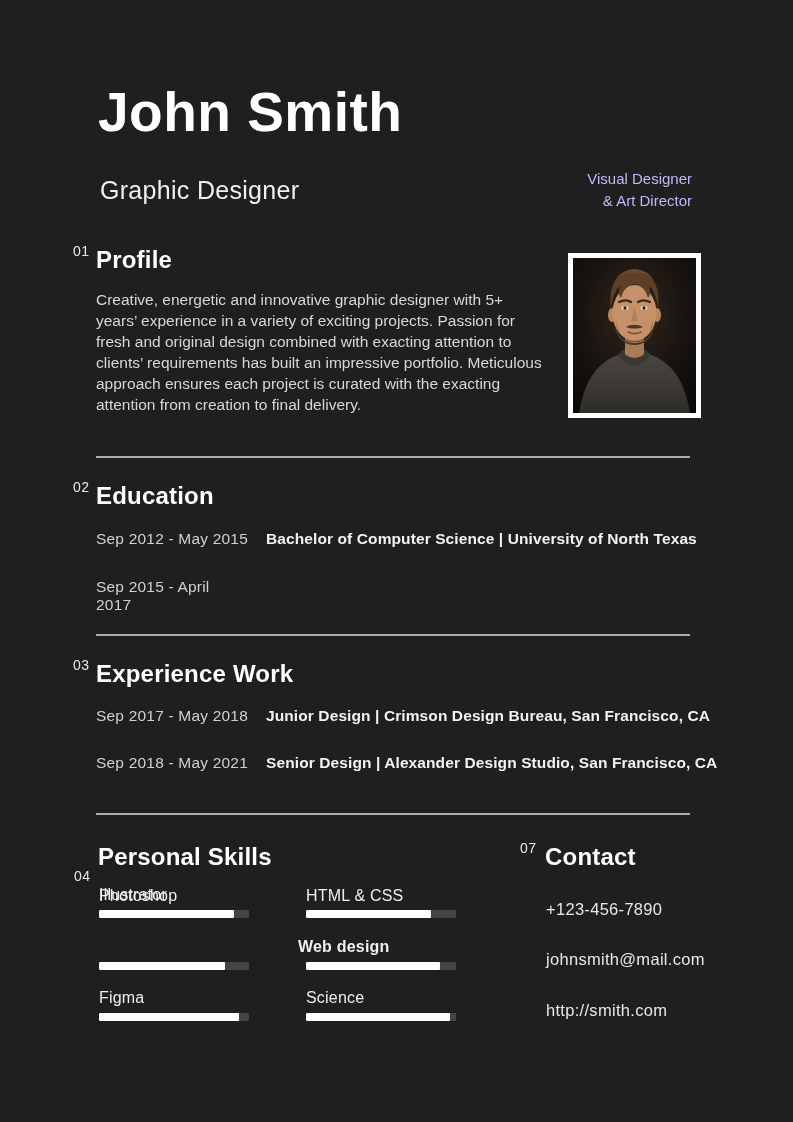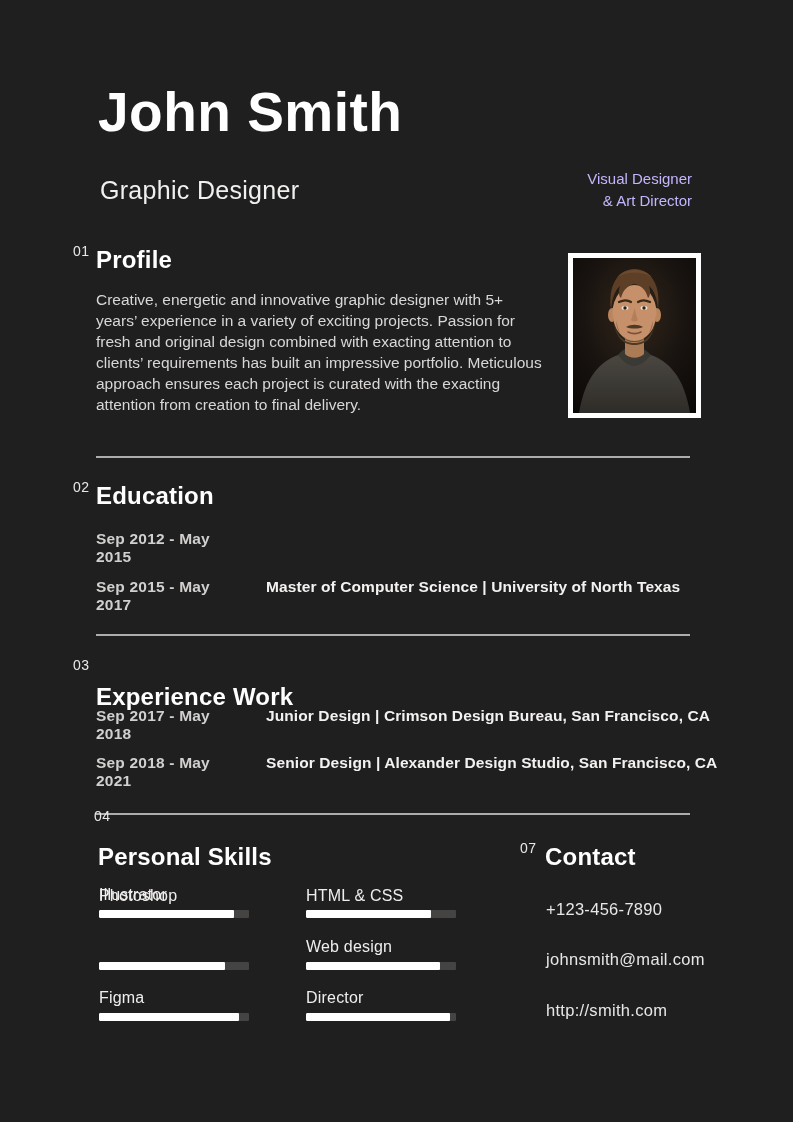--- a/index.html
+++ b/index.html
@@ -47,21 +47,21 @@
   .photo-frame svg{display:block;width:100%;height:100%;}
   
   .divider{
     left:96px;width:594px;height:2px;
     background:#c6c5c4;opacity:.85;
   }
   
   .t-row{left:96px;display:flex;}
   .t-dates{
     width:152px;flex:none;
-    font-size:15.5px;color:#d1d0cf;font-weight:700;letter-spacing:.2px;
+    font-size:15.5px;color:#d1d0cf;font-weight:400;letter-spacing:.2px;
   }
   .t-desc{
     margin-left:18px;
     font-size:15.5px;font-weight:700;color:#f3f2f1;letter-spacing:.1px;
     white-space:nowrap;
   }
   
   .skill-label{
     font-size:16px;color:#efeeed;font-weight:400;letter-spacing:.2px;
   }
@@ -137,66 +137,66 @@
       <path d="M44,20 C50,13 73,13 79,20 C73,9 50,9 44,20 Z" fill="#6b4a2d"></path>
     </svg>
   </div>
 
   <div class="abs divider" style="top:456px;"></div>
 
   <div class="abs sec-num" style="left:73px;top:479px;">02</div>
   <div class="abs sec-title" style="left:96px;top:482px;">Education</div>
   <div class="abs t-row" style="top:530px;">
     <div class="t-dates">Sep 2012 - May 2015</div>
+    <div class="t-desc">Bachelor of Computer Science | University of North Texas</div>
   </div>
   <div class="abs t-row" style="top:578px;">
-    <div class="t-dates">Sep 2015 - May 2017</div>
-    <div class="t-desc">Master of Computer Science | University of North Texas</div>
+    <div class="t-dates">Sep 2015 - April 2017</div>
   </div>
 
   <div class="abs divider" style="top:634px;"></div>
 
   <div class="abs sec-num" style="left:73px;top:657px;">03</div>
-  <div class="abs sec-title" style="left:96px;top:660px;margin-top:23px;">Experience Work</div>
+  <div class="abs sec-title" style="left:96px;top:660px;">Experience Work</div>
   <div class="abs t-row" style="top:707px;">
     <div class="t-dates">Sep 2017 - May 2018</div>
     <div class="t-desc">Junior Design | Crimson Design Bureau, San Francisco, CA</div>
   </div>
   <div class="abs t-row" style="top:754px;">
     <div class="t-dates">Sep 2018 - May 2021</div>
     <div class="t-desc">Senior Design | Alexander Design Studio, San Francisco, CA</div>
   </div>
 
   <div class="abs divider" style="top:813px;"></div>
 
-  <div class="abs sec-num" style="left:74px;top:808px;margin-left:20px;">04</div>
+  <div class="abs sec-num" style="left:74px;top:868px;">04</div>
   <div class="abs sec-title" style="left:98px;top:843px;">Personal Skills</div>
 
   <div class="abs skill-label" style="left:99px;top:887px;text-align:center;">Photoshop</div>
   <div class="abs skill-track" style="left:99px;top:910px;">
     <div class="skill-fill" style="width: 90%;"></div>
   </div>
   <div class="abs skill-label" style="left:99px;top:886px;">Illustrator</div>
   <div class="abs skill-track" style="left:99px;top:962px;">
     <div class="skill-fill" style="width: 84%;"></div>
   </div>
   <div class="abs skill-label" style="left:99px;top:989px;">Figma</div>
   <div class="abs skill-track" style="left:99px;top:1013px;">
     <div class="skill-fill" style="width: 93%;"></div>
   </div>
 
   <div class="abs skill-label" style="left:306px;top:887px;">HTML &amp; CSS</div>
   <div class="abs skill-track" style="left:306px;top:910px;">
     <div class="skill-fill" style="width: 83%;"></div>
   </div>
-  <div class="abs skill-label" style="left:306px;top:938px;">Web design</div>
+  <div class="abs skill-label" style="left:298px;top:938px;font-weight:bold;">Web design</div>
   <div class="abs skill-track" style="left:306px;top:962px;">
     <div class="skill-fill" style="width: 89%;"></div>
   </div>
-  <div class="abs skill-label" style="left:306px;top:989px;">Director</div>
+  <div class="abs skill-label" style="left:306px;top:989px;">Science</div>
   <div class="abs skill-track" style="left:306px;top:1013px;">
     <div class="skill-fill" style="width: 96%;"></div>
   </div>
 
   <div class="abs sec-num" style="left:520px;top:840px;">07</div>
   <div class="abs sec-title" style="left:545px;top:843px;">Contact</div>
   <div class="abs contact-item" style="top:900px;">+123-456-7890</div>
   <div class="abs contact-item" style="top:950px;">johnsmith@mail.com</div>
   <div class="abs contact-item" style="top:1001px;">http://smith.com</div>
 

